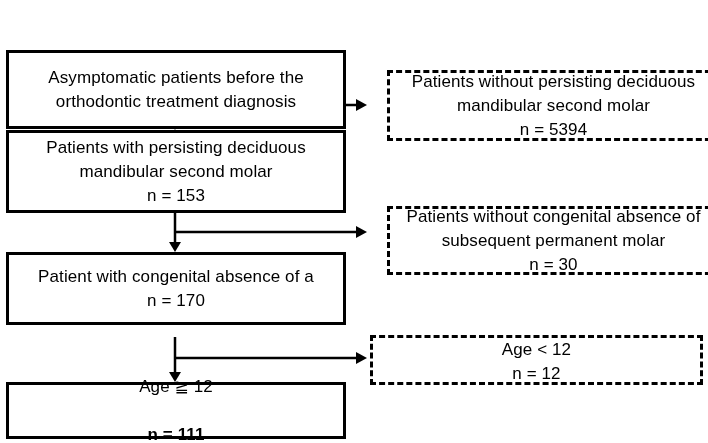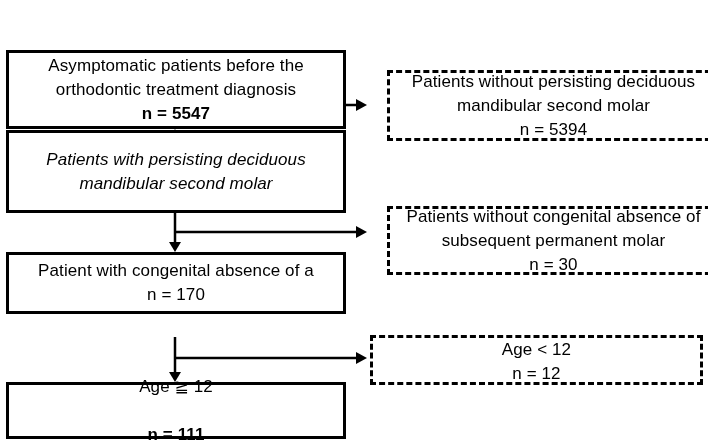--- a/index.html
+++ b/index.html
@@ -38,22 +38,22 @@
     letter-spacing: 0.1px;
   }
   .box.solid  { border: 3px solid #000000; }
   .box.dashed { border: 3px dashed #000000; margin-left: 19px; }
   .line { display: block; white-space: nowrap; }
   .line:empty { display: none; }
   .n-bold { font-weight: 700; }
 
   
   .b1 { left: 6px;   top: 6px;   width: 340px; height: 79px; margin-top: 44px; }
-  .b2 { left: 6px;   top: 130px; width: 340px; height: 83px; font-style: italic; }
-  .b3 { left: 6px;   top: 252px; width: 340px; height: 62px; }
+  .b2 { left: 6px;   top: 130px; width: 340px; height: 83px; }
+  .b3 { left: 6px;   top: 252px; width: 340px; height: 73px; }
   .b4 { left: 6px;   top: 382px; width: 340px; height: 57px; gap: 24px; }
   .d1 { left: 368px; top: 70px;  width: 333px; height: 71px; }
   .d2 { left: 368px; top: 206px; width: 333px; height: 69px; }
   .d3 { left: 351px; top: 335px; width: 333px; height: 50px; justify-content: space-between; }
 </style>
 </head>
 <body>
 
 <div class="canvas">
 
@@ -75,26 +75,26 @@
       <polygon points="169,242 181,242 175,252"></polygon>
       <polygon points="356,226 356,238 367,232"></polygon>
       <polygon points="169,372 181,372 175,382"></polygon>
       <polygon points="356,352 356,364 367,358"></polygon>
     </g>
   </svg>
 
   <div class="box solid b1">
     <span class="line">Asymptomatic patients before the</span>
     <span class="line">orthodontic treatment diagnosis</span>
-    <span class="line n-bold">n = 5547</span>
   </div>
 
   <div class="box solid b2">
     <span class="line">Patients with persisting deciduous</span>
     <span class="line">mandibular second molar</span>
+    <span class="line">n = 153</span>
   </div>
 
   <div class="box solid b3">
     <span class="line">Patient with congenital absence of a</span>
     <span class="line">n = 170</span>
   </div>
 
   <div class="box solid b4">
     <span class="line">Age ≧ 12</span>
 

